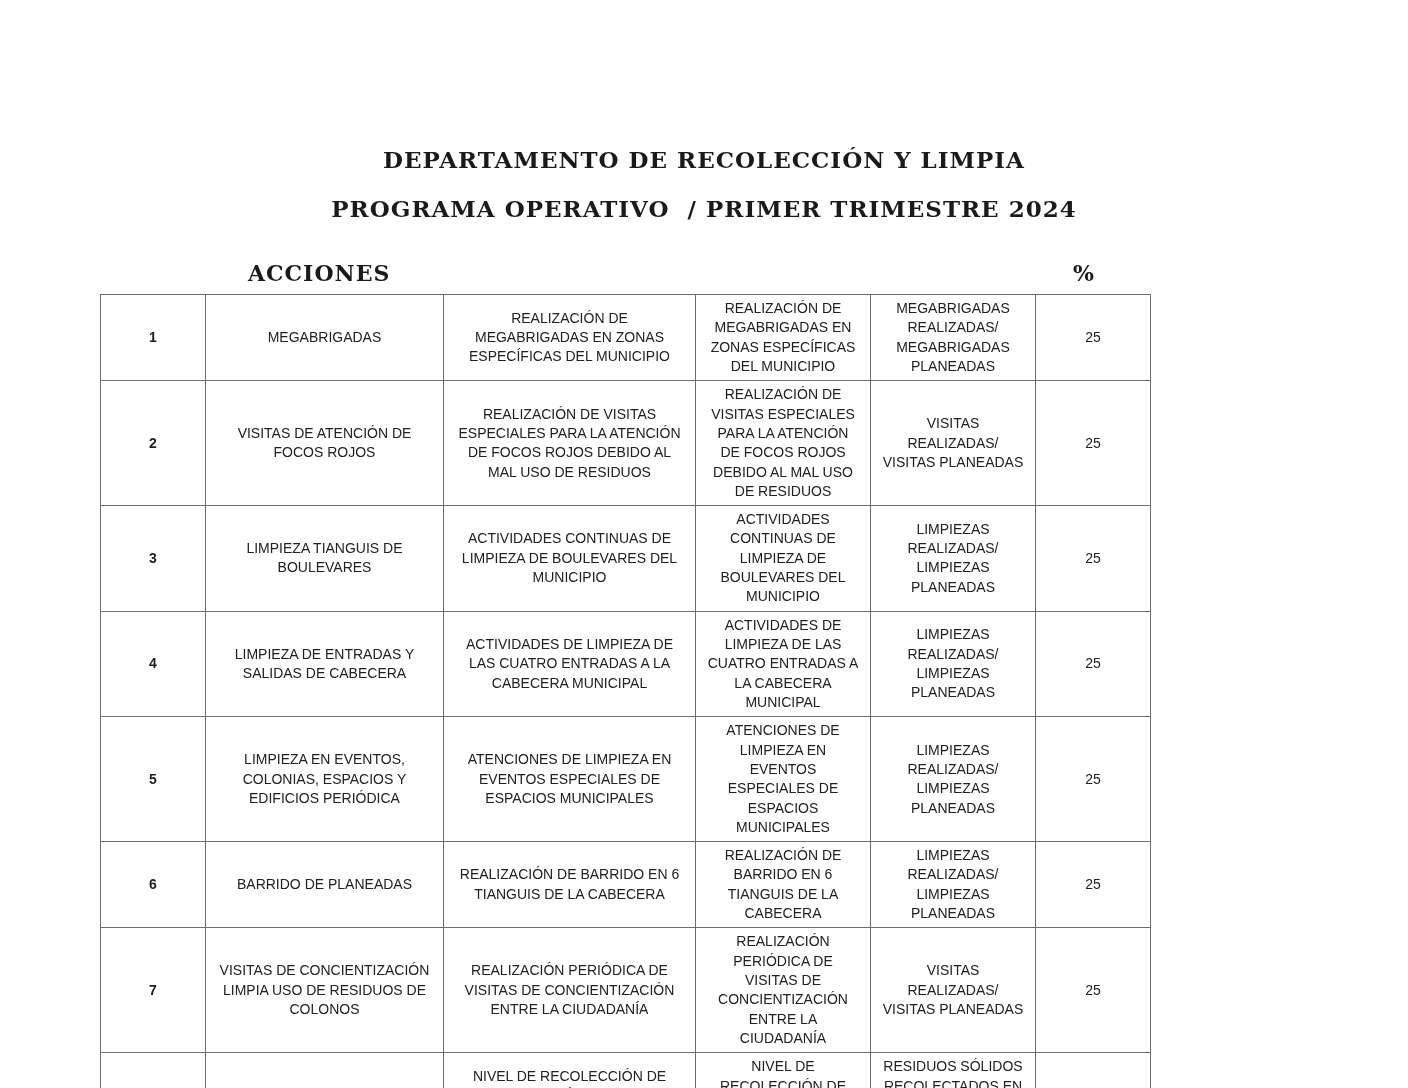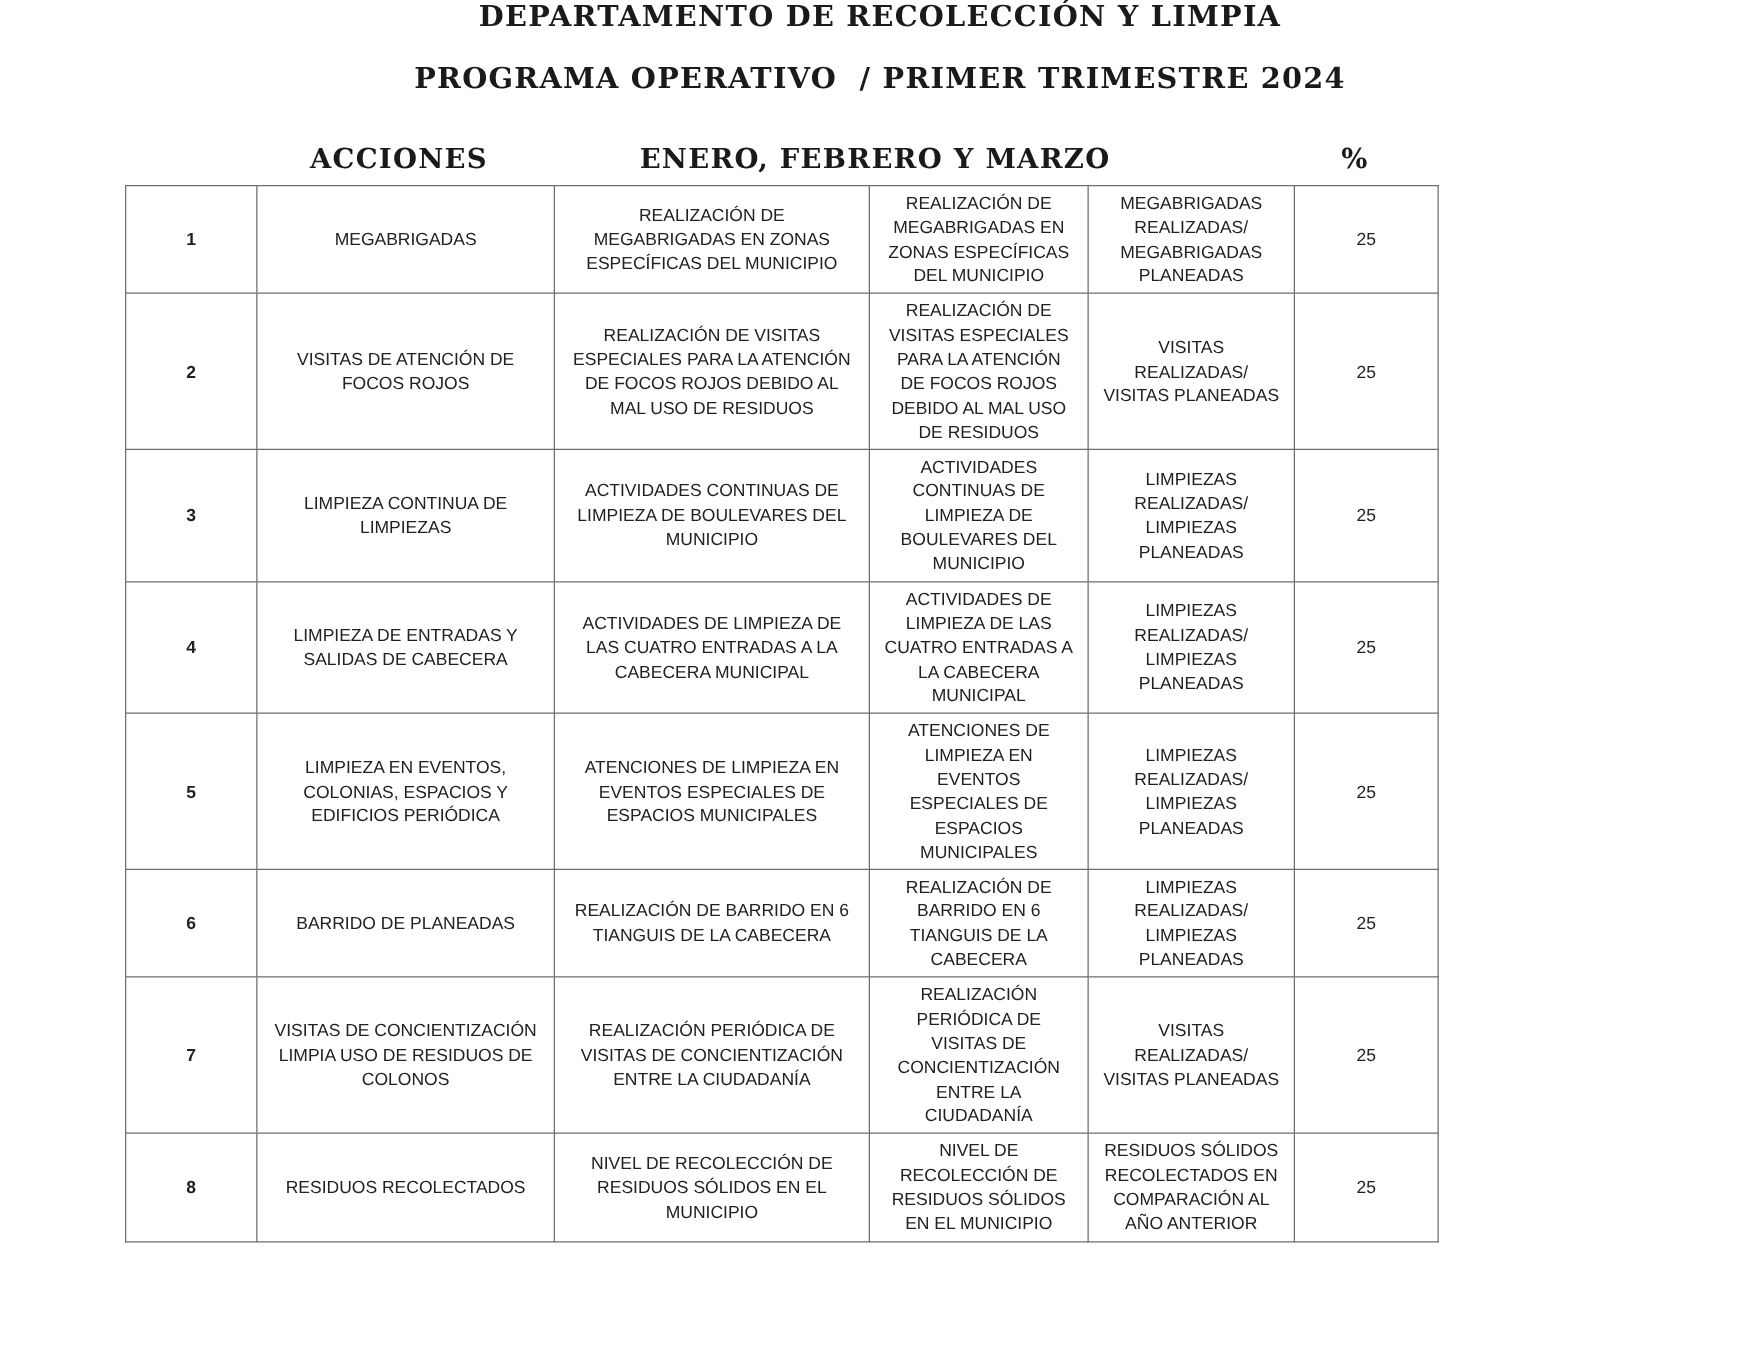--- a/index.html
+++ b/index.html
@@ -9,20 +9,21 @@
     height: 1088px;
     font-family: "Liberation Sans", sans-serif;
     color: #1f1f1f;
     overflow: hidden;
   }
   .page {
     position: relative;
     width: 1408px;
     height: 1088px;
     background: #ffffff;
+    padding-top: 146px;
   }
   .doc-title {
     font-family: "DejaVu Serif", "Liberation Serif", serif;
     font-weight: bold;
     text-align: center;
     letter-spacing: 1px;
     color: #1a1a1a;
     white-space: pre;
   }
   .doc-title.line1 { font-size: 23px; margin-bottom: 22px; }
@@ -75,21 +76,20 @@
 
 <div class="page">
 
   <div class="doc-title line1">DEPARTAMENTO DE RECOLECCIÓN Y LIMPIA</div>
   <div class="doc-title line2">PROGRAMA OPERATIVO  / PRIMER TRIMESTRE 2024</div>
 
   <div class="table-wrap">
 
     <div class="col-header-row">
       <span class="hdr acciones">ACCIONES</span>
-      <span class="hdr months">ENERO, FEBRERO Y MARZO</span>
       <span class="hdr pct">%</span>
     </div>
 
     <table class="op-table">
       <colgroup>
         <col style="width:105px">
         <col style="width:238px">
         <col style="width:252px">
         <col style="width:175px">
         <col style="width:165px">
@@ -107,21 +107,21 @@
         <tr>
           <td class="c-num">2</td>
           <td>VISITAS DE ATENCIÓN DE FOCOS ROJOS</td>
           <td>REALIZACIÓN DE VISITAS ESPECIALES PARA LA ATENCIÓN DE FOCOS ROJOS DEBIDO AL MAL USO DE RESIDUOS</td>
           <td>REALIZACIÓN DE VISITAS ESPECIALES PARA LA ATENCIÓN DE FOCOS ROJOS DEBIDO AL MAL USO DE RESIDUOS</td>
           <td>VISITAS REALIZADAS/ VISITAS PLANEADAS</td>
           <td>25</td>
         </tr>
         <tr>
           <td class="c-num">3</td>
-          <td>LIMPIEZA CONTINUA DE LIMPIEZAS</td>
+          <td>LIMPIEZA TIANGUIS DE BOULEVARES</td>
           <td>ACTIVIDADES CONTINUAS DE LIMPIEZA DE BOULEVARES DEL MUNICIPIO</td>
           <td>ACTIVIDADES CONTINUAS DE LIMPIEZA DE BOULEVARES DEL MUNICIPIO</td>
           <td>LIMPIEZAS REALIZADAS/ LIMPIEZAS PLANEADAS</td>
           <td>25</td>
         </tr>
         <tr>
           <td class="c-num">4</td>
           <td>LIMPIEZA DE ENTRADAS Y SALIDAS DE CABECERA</td>
           <td>ACTIVIDADES DE LIMPIEZA DE LAS CUATRO ENTRADAS A LA CABECERA MUNICIPAL</td>
           <td>ACTIVIDADES DE LIMPIEZA DE LAS CUATRO ENTRADAS A LA CABECERA MUNICIPAL</td>

